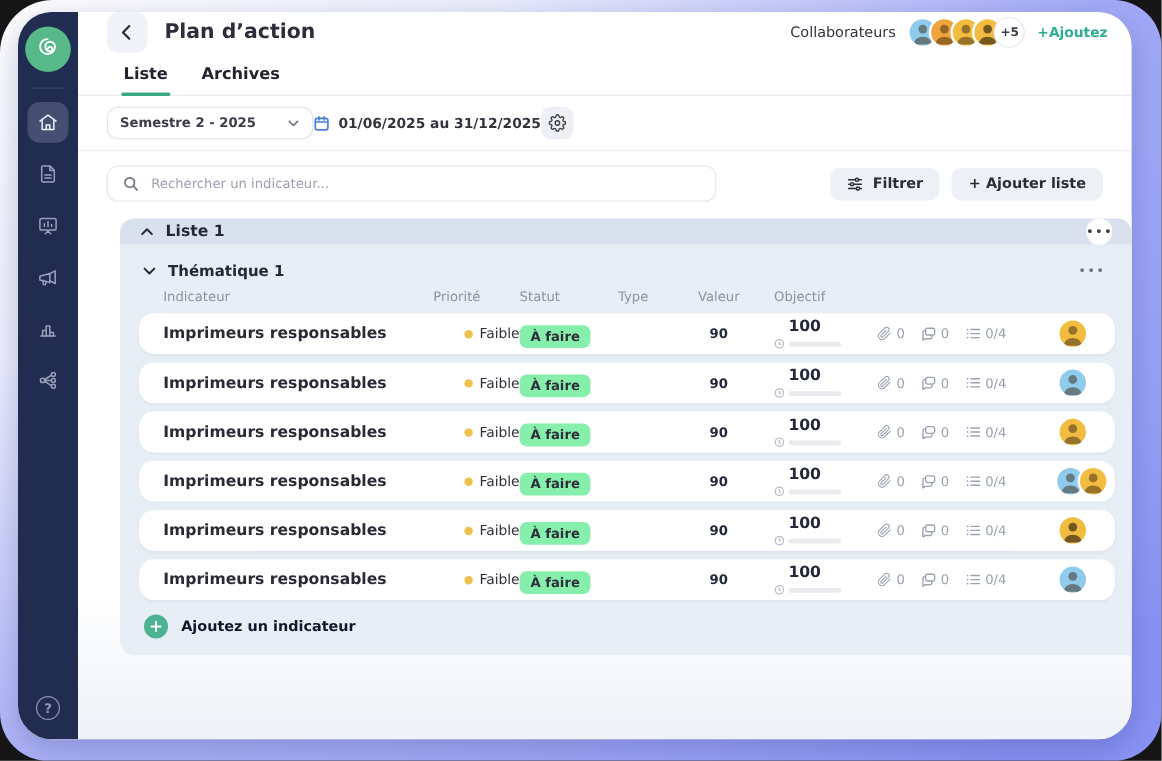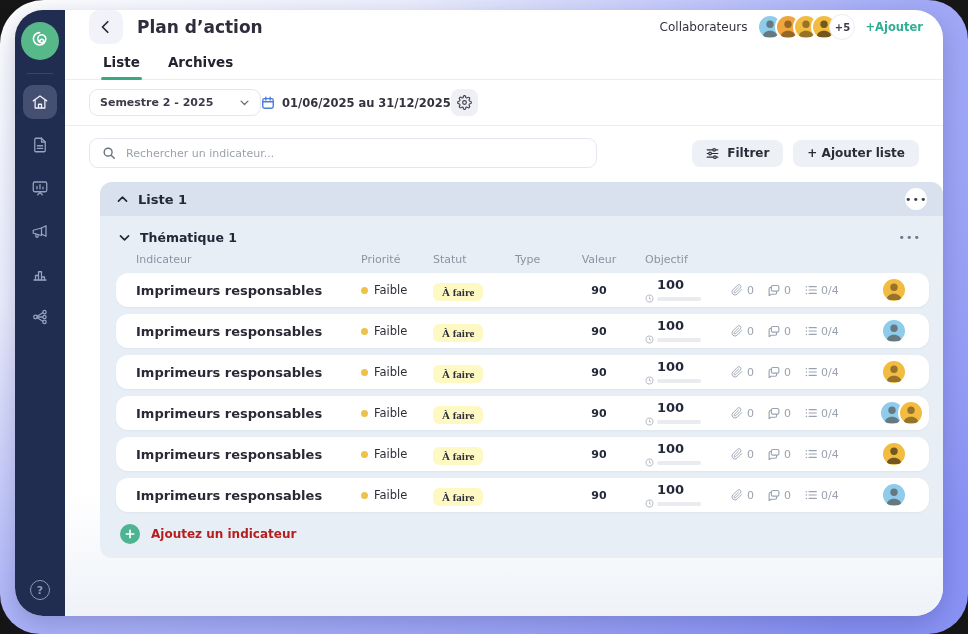--- a/index.html
+++ b/index.html
@@ -52,54 +52,54 @@
   .search { width:508px; height:30px; border:1px solid #e4e7ef; border-radius:9px; display:flex; align-items:center;
             gap:10px; padding:0 12px; background:#fff; color:#6b7280; }
   .search input { border:0; outline:0; flex:1; font-size:11px; color:#3c3c4a; font-family:inherit; background:transparent; }
   .search input::placeholder { color:#9aa0ae; }
   .btns { margin-left:auto; display:flex; gap:10px; }
   .btn { height:27px; background:#edf0f5; border-radius:8px; font-size:12px; font-weight:600; color:#2c2c38;
          padding:0 14px; display:flex; align-items:center; gap:8px; cursor:pointer; white-space:nowrap; }
 
   .main { flex:1; padding:4px 0 0 35px; background:linear-gradient(180deg,#ffffff 72%, #eef2f7 100%); }
   .panel { width:100%; }
-  .panel-head { height:34px; background:#d8e1ed; display:flex; align-items:center; gap:9px; padding:0 16px;
+  .panel-head { height:22px; background:#d8e1ed; display:flex; align-items:center; gap:9px; padding:0 16px;
                 border-radius:12px 12px 0 0; }
   .panel-title { font-size:13px; font-weight:700; color:#222838; }
   .dots-circle { margin-left:auto; width:22px; height:22px; background:#fff; border-radius:50%; display:grid;
                  place-items:center; font-size:11px; color:#3b3b46; cursor:pointer; letter-spacing:1px; }
   .panel-body { background:#e8eef5; padding:8px 14px 14px 16px; border-radius:0 0 0 12px; }
   .theme-row { display:flex; align-items:center; gap:9px; padding:6px 4px 8px 2px; }
   .theme-title { font-size:12.5px; font-weight:700; color:#232838; }
   .dots-plain { margin-left:auto; color:#6c7486; font-size:11px; letter-spacing:1px; cursor:pointer; padding-right:4px; }
 
   .row-grid { display:grid; grid-template-columns: 225px 72px 82px 52px 64px 100px 148px 1fr; align-items:center; }
   .cols { font-size:11px; color:#8b93a3; padding:0 16px 7px 20px; }
   .cols .c-val { text-align:center; }
   .card { height:34px; background:#fff; border-radius:12px; margin-bottom:7px; padding:0 16px 0 20px;
           box-shadow:0 1px 2px rgba(30,50,90,.05); }
   .ind-name { font-size:13px; font-weight:700; color:#2a2a36; white-space:nowrap; overflow:hidden; }
-  .pri { display:flex; align-items:center; gap:6px; font-size:11.5px; color:#2e2e3a; }
+  .pri { display:flex; align-items:center; gap:6px; font-size:11.5px; color:#2e2e3a;justify-content:flex-end; }
   .dot { width:7px; height:7px; border-radius:50%; background:#ecc24a; }
-  .status-badge { background:#fef9c3; border-radius:6px; padding:3px 9px; font-size:11px; font-weight:600;
-                  color:#2e2e3a; width:max-content;font-family:Liberation Serif, serif; }
+  .status-badge { background:#86efac; border-radius:6px; padding:3px 9px; font-size:11px; font-weight:600;
+                  color:#2e2e3a; width:max-content; }
   .val { font-size:11px; font-weight:700; color:#23283a; text-align:center; }
   .obj { display:flex; flex-direction:column; align-items:flex-start; gap:2px; padding-left:14px; }
   .obj-num { font-size:13px; font-weight:700; color:#23283a; padding-left:12px; }
   .obj-bar { display:flex; align-items:center; gap:3px; color:#b6bcc6; }
   .track { width:44px; height:4px; background:#e9ebef; border-radius:3px; overflow:hidden; }
   .fill { width:20%; height:100%; background:#eec23e; border-radius:3px; }
   .meta { display:flex; align-items:center; gap:14px; color:#9aa2b0; font-size:11px; }
   .meta-item { display:flex; align-items:center; gap:4px; cursor:pointer; }
   .assignees { display:flex; justify-content:flex-end; padding-right:6px; }
   .assignees .av + .av { margin-left:-7px; }
 
   .add-indicator { display:flex; align-items:center; gap:11px; margin-top:12px; padding-left:4px; cursor:pointer; width:max-content; }
   .plus-circle { width:20px; height:20px; border-radius:50%; background:#4db392; display:grid; place-items:center; color:#fff; }
-  .add-ind-label { font-size:12px; font-weight:600; color:#b91c1c; }
+  .add-ind-label { font-size:12px; font-weight:600; color:#0f172a; }
   svg { display:block; }
 </style>
 </head>
 <body>
 
 <div class="stage">
   <div class="frame"></div>
   <div class="window">
 
     <div class="sidebar">
@@ -188,21 +188,21 @@
                 </svg>
             </span>
             <span class="av yellow">
               <svg width="22" height="22" viewBox="0 0 24 24">
                   <circle cx="12" cy="9" r="4" fill="rgba(30,20,10,.6)"></circle>
                   <path d="M4 23c0-4.4 3.6-7 8-7s8 2.6 8 7" fill="rgba(30,20,10,.6)"></path>
                 </svg>
             </span>
             <span class="more-badge">+5</span>
           </div>
-          <span class="add-collab">+Ajouter</span>
+          <span class="add-collab">+Ajoutez</span>
         </div>
       </div>
 
       <div class="tabs">
         <div class="tab active">Liste</div>
         <div class="tab">Archives</div>
       </div>
       <div class="hr"></div>
 
       <div class="filterbar">

